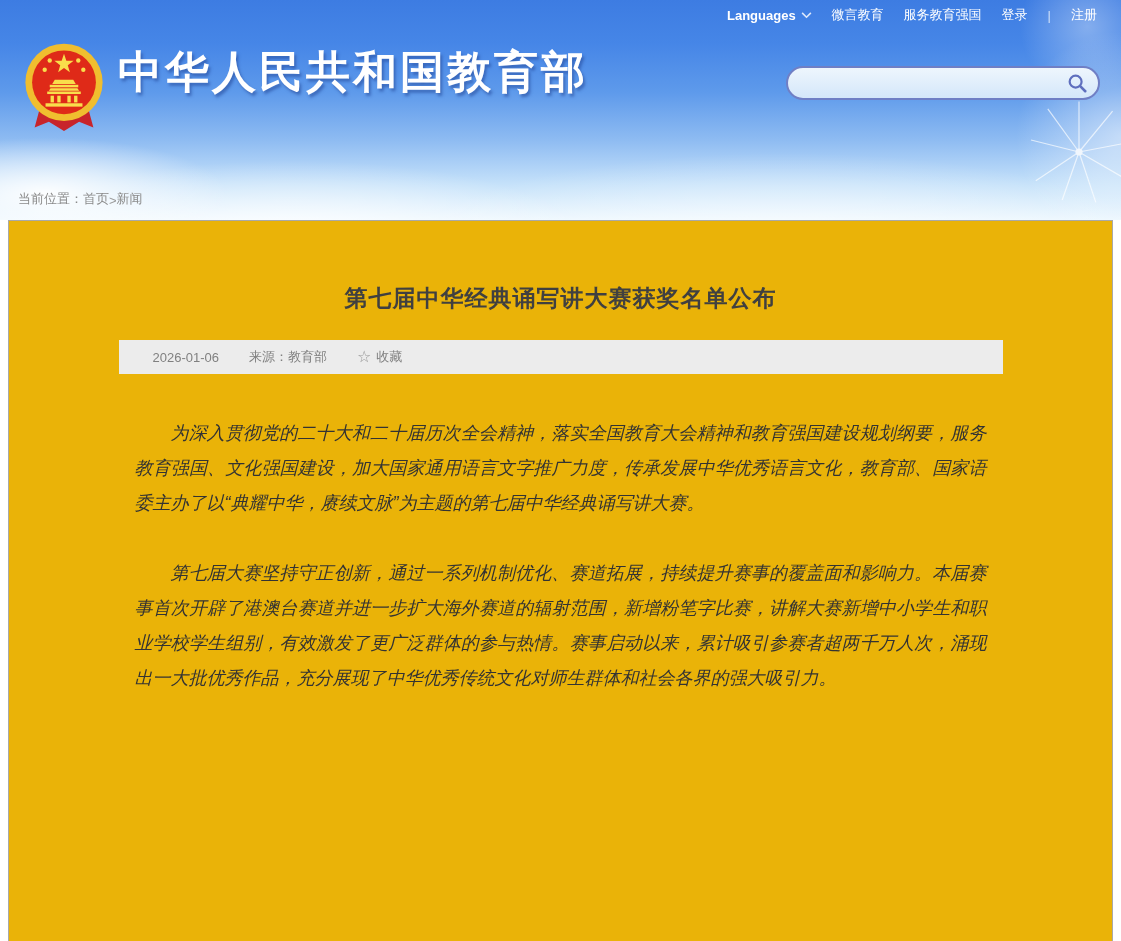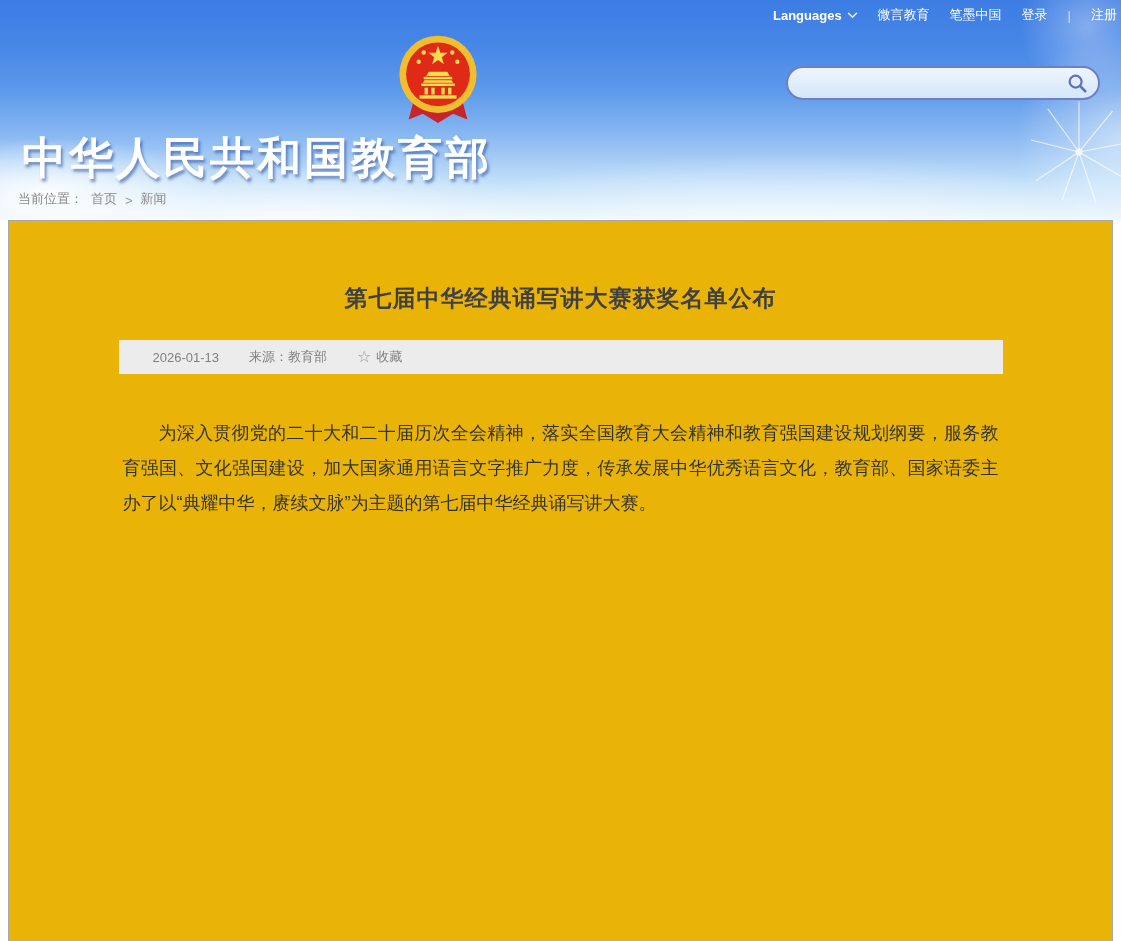--- a/index.html
+++ b/index.html
@@ -16,29 +16,29 @@
       radial-gradient(ellipse 420px 110px at 26% 108%, rgba(255,255,255,.85), rgba(255,255,255,0) 70%),
       radial-gradient(ellipse 520px 130px at 70% 112%, rgba(255,255,255,.65), rgba(255,255,255,0) 72%),
       radial-gradient(circle 150px at 100% 62%, rgba(255,255,255,.5), rgba(255,255,255,0) 70%),
       radial-gradient(circle 90px at 97% 12%, rgba(255,255,255,.35), rgba(255,255,255,0) 75%),
       linear-gradient(180deg,#3d7ce2 0%,#4686e7 20%,#5e9aeb 42%,#8fbcf2 64%,#c6e2fa 84%,#ecf7fe 100%);
   }
   
   .topbar{
     position:absolute;top:0;left:0;right:0;height:30px;
     display:flex;align-items:center;justify-content:flex-end;
-    padding-right:4px;gap:20px;
+    padding-right:24px;gap:20px;
     color:#ffffff;font-size:13px;
   }
   .topbar a{color:#ffffff;text-decoration:none;cursor:pointer;}
   .lang{display:flex;align-items:center;gap:5px;font-weight:bold;cursor:pointer;}
   .chev{width:11px;height:7px;display:inline-block;}
   .tb-divider{color:#cfe0f8;}
   
-  .logo{position:absolute;top:34px;left:22px;display:flex;align-items:flex-end;cursor:pointer;flex-direction:column;}
+  .logo{position:absolute;top:42px;left:22px;display:flex;align-items:flex-start;cursor:pointer;}
   .emblem{width:84px;height:94px;margin-right:12px;}
   .site-name{
     color:#fff;font-size:44px;font-weight:bold;letter-spacing:3px;line-height:1.1;
     margin-top:6px;
     text-shadow:2px 3px 3px rgba(35,70,150,.55);
     font-family:"Liberation Sans","DejaVu Sans",sans-serif;
   }
   .site-sub{
     color:#fff;font-size:15px;font-weight:bold;letter-spacing:.4px;margin-top:2px;
     text-shadow:1px 2px 2px rgba(35,70,150,.55);
@@ -54,21 +54,21 @@
     flex:1;border:none;outline:none;background:transparent;
     padding:0 6px 0 16px;font-size:14px;color:#334;height:28px;
   }
   .search-btn{
     width:34px;height:30px;border:none;background:transparent;cursor:pointer;
     display:flex;align-items:center;justify-content:center;padding:0 8px 0 0;
   }
   
   .breadcrumb{
     position:absolute;top:190px;left:18px;
-    font-size:13px;color:#8a8a8a;display:flex;align-items:flex-end;gap:8px;
+    font-size:13px;color:#8a8a8a;display:flex;align-items:flex-end;gap:0;
   }
   .breadcrumb a{color:#8a8a8a;text-decoration:none;cursor:pointer;}
   .bc-sep{color:#9a9a9a;}
   
   .panel{
     position:absolute;top:220px;left:8px;width:1105px;height:816px;
     background:#eab308;border:1px solid #a9a9a9;border-bottom:none;box-sizing:border-box;
   }
   .inner{width:884px;margin:0 auto;}
   .article-title{
@@ -79,21 +79,21 @@
     margin-top:26px;height:34px;background:#ececec;
     display:flex;align-items:center;
     font-size:13px;color:#808080;padding-left:34px;gap:30px;box-sizing:border-box;
   }
   .fav{display:flex;align-items:center;gap:5px;cursor:pointer;color:#808080;}
   .star{font-size:16px;color:#9a9a9a;line-height:1;}
   .body-text{
     margin-top:42px;font-size:18px;line-height:35px;color:#333333;
     text-align:justify;
   }
-  .body-text p{margin:0 4px 35px;text-indent:2em;}
+  .body-text p{margin:0 16px 35px;text-indent:2em;font-style:italic;}
   
   .dandelion{position:absolute;top:92px;right:-18px;width:120px;height:120px;opacity:.8;}
 </style>
 </head>
 <body>
 
 <div class="sky"></div>
 
 <svg class="dandelion" viewBox="0 0 100 100">
   <g stroke="#ffffff" stroke-width="1" opacity=".85">
@@ -111,21 +111,21 @@
 </svg>
 
 <div class="topbar">
   <span class="lang">
     <span>Languages</span>
     <svg class="chev" viewBox="0 0 12 8">
       <path d="M1 1 L6 6 L11 1" fill="none" stroke="#dce8fb" stroke-width="1.8"></path>
     </svg>
   </span>
   <a>微言教育</a>
-  <a>笔墨中国</a>
+  <a>服务教育强国</a>
   <a>登录</a>
   <span class="tb-divider">|</span>
   <a>注册</a>
 </div>
 
 <div class="logo">
   <svg class="emblem" viewBox="0 0 100 112">
     <path d="M22 76 L15 102 L32 95 L50 106 L68 95 L85 102 L78 76 Z" fill="#c8242b"></path>
     <circle cx="50" cy="48" r="46" fill="#f0be2f"></circle>
     <circle cx="50" cy="48" r="38" fill="#df2a18"></circle>
@@ -168,25 +168,26 @@
   <a>首页</a>
   <span class="bc-sep">&gt;</span>
   <a>新闻</a>
 </div>
 
 <div class="panel">
   <div class="inner">
     <h1 class="article-title">第七届中华经典诵写讲大赛获奖名单公布</h1>
 
     <div class="meta">
-      <span>2026-01-13</span>
+      <span>2026-01-06</span>
       <span>来源：教育部</span>
       <span class="fav">
         <span class="star">☆</span>
         <span>收藏</span>
       </span>
     </div>
 
     <div class="body-text">
       <p>为深入贯彻党的二十大和二十届历次全会精神，落实全国教育大会精神和教育强国建设规划纲要，服务教育强国、文化强国建设，加大国家通用语言文字推广力度，传承发展中华优秀语言文化，教育部、国家语委主办了以“典耀中华，赓续文脉”为主题的第七届中华经典诵写讲大赛。</p>
+      <p>第七届大赛坚持守正创新，通过一系列机制优化、赛道拓展，持续提升赛事的覆盖面和影响力。本届赛事首次开辟了港澳台赛道并进一步扩大海外赛道的辐射范围，新增粉笔字比赛，讲解大赛新增中小学生和职业学校学生组别，有效激发了更广泛群体的参与热情。赛事启动以来，累计吸引参赛者超两千万人次，涌现出一大批优秀作品，充分展现了中华优秀传统文化对师生群体和社会各界的强大吸引力。</p>
     </div>
   </div>
 </div>
 
 </body></html>

